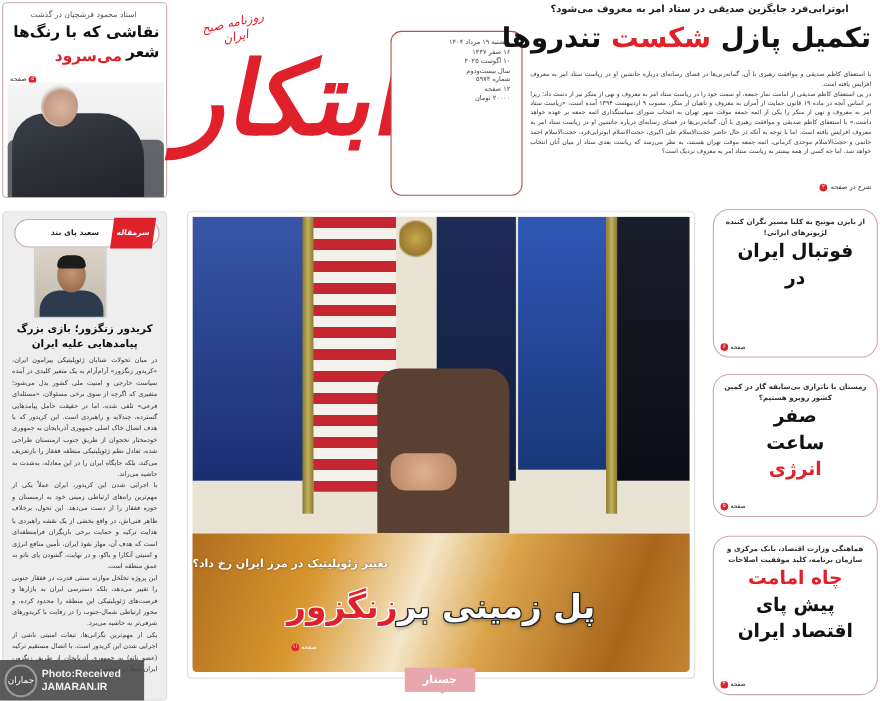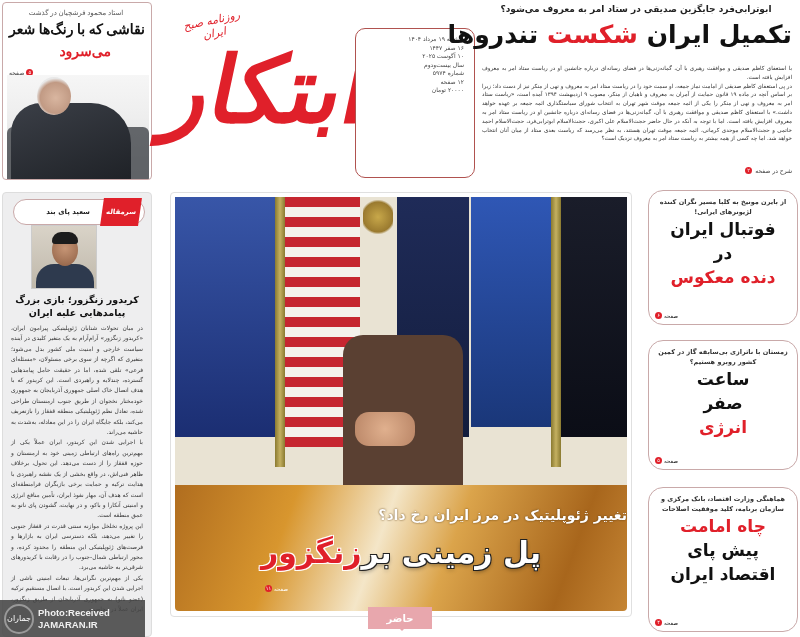--- a/index.html
+++ b/index.html
@@ -4,21 +4,21 @@
 <style>
   * { box-sizing: border-box; margin: 0; padding: 0; }
   html, body { width: 800px; height: 637px; overflow: hidden; background: #ffffff; }
   body { position: relative; font-family: "DejaVu Sans", sans-serif; direction: rtl; color: #111; }
 
   .abs { position: absolute; }
 
   
   .feature-left {
     left: 2px; top: 2px; width: 150px; height: 178px;
-    border: 1px solid #c9a9a9; border-radius: 4px; background: #fff; overflow: hidden; font-family: Liberation Serif, serif;
+    border: 1px solid #c9a9a9; border-radius: 4px; background: #fff; overflow: hidden;
   }
   .feature-left .kicker { position:absolute; top:6px; right:8px; left:6px; font-size:7px; color:#555; text-align:center; }
   .feature-left .title { position:absolute; top:18px; right:6px; left:4px; font-size:14px; font-weight:bold; text-align:right; line-height:18px; }
   .feature-left .title-red { position:absolute; top:40px; right:40px; font-size:14px; font-weight:bold; color:#e0202a; }
   .feature-left .page-ref { position:absolute; top:66px; left:6px; font-size:6px; color:#333; display:flex; align-items:center; gap:2px; }
   .photo-oldman {
     position:absolute; left:4px; top:72px; width:142px; height:104px;
     background: linear-gradient(180deg, #f6f6f6 0%, #eeeeee 40%, #dcdcdc 100%);
   }
   .photo-oldman .head { position:absolute; left:30px; top:2px; width:34px; height:38px; border-radius:50%; background: radial-gradient(circle at 55% 55%, #d9b6a0 0%, #c19a84 55%, #e8e8e8 70%); }
@@ -58,21 +58,21 @@
   .ed-tag { position:absolute; right:4px; top:-2px; width:38px; height:28px; background:#e0202a; color:#fff; font-size:7px; font-weight:bold; display:flex; align-items:center; justify-content:center; transform: skewX(-8deg); }
   .ed-author { position:absolute; top:8px; right:54px; font-size:7px; font-weight:bold; color:#222; }
   .ed-photo { position:absolute; top:32px; left:28px; width:66px; height:64px; background: linear-gradient(180deg, #d9d3c8, #bfb8aa); border:1px solid #ccc; overflow:hidden; }
   .ed-photo .face { position:absolute; left:20px; top:8px; width:26px; height:32px; border-radius:50%; background: radial-gradient(circle at 50% 45%, #c69575, #8d5e43); }
   .ed-photo .hair { position:absolute; left:20px; top:6px; width:26px; height:12px; border-radius:12px 12px 4px 4px; background:#1c1c1c; }
   .ed-photo .suit { position:absolute; left:4px; top:38px; width:58px; height:30px; border-radius:18px 18px 0 0; background:#2e3a4e; }
   .ed-title { position:absolute; top:100px; right:6px; left:6px; font-size:9.5px; font-weight:bold; text-align:center; line-height:13px; }
   .ed-body { position:absolute; top:130px; right:8px; left:8px; font-size:5.9px; line-height:10.4px; color:#333; text-align:justify; }
 
   
-  .credit { left: 0; top: 600px; width: 145px; height: 37px; background: rgba(70,70,70,0.88); display:flex; align-items:center; direction:ltr; }
+  .credit { left: 0; top: 600px; width: 131px; height: 37px; background: rgba(70,70,70,0.88); display:flex; align-items:center; direction:ltr; }
   .credit .logo-c { width:30px; height:30px; border-radius:50%; background:#555; border:2px solid #999; margin:0 4px 0 4px; color:#fff; font-size:8px; display:flex; align-items:center; justify-content:center; }
   .credit .txt { color:#f0f0f0; font-family:"Liberation Sans", sans-serif; font-size:9.5px; line-height:12px; font-weight:bold; }
 
   
   .mainstory {
     left: 170px; top: 192px; width: 462px; height: 425px;
     border:1px solid #e0e0e0; border-radius: 4px; background:#fff; padding:4px;
   }
   .mainphoto { position:absolute; left:4px; top:4px; width:452px; height:288px; overflow:hidden; background:#e9e3d3; }
   .flag { position:absolute; top:0; }
@@ -81,21 +81,21 @@
   .flag.pres { left:222px; width:72px; height:240px; background: linear-gradient(180deg, #1f2b58, #131d3d); }
   .flag.af { left:296px; width:80px; height:230px; background: linear-gradient(180deg, #2f57b5, #1a3779); }
   .flag.space { left:386px; width:66px; height:240px; background: linear-gradient(180deg, #1a1d2a, #0b0d16); }
   .eagle { position:absolute; left:188px; top:0; width:30px; height:40px; background: radial-gradient(circle, #c8a84a 0%, #9a7a2f 60%, transparent 70%); }
   .gold-drape { position:absolute; top:0; height:270px; width:10px; background: linear-gradient(90deg,#8a7a30,#c4b060,#8a7a30); }
   .person { position:absolute; }
   .hands { position:absolute; left:180px; top:215px; width:60px; height:34px; border-radius: 14px; background: radial-gradient(circle, #e0b08e, #b98566); }
   .chair { position:absolute; left:168px; top:138px; width:120px; height:150px; border-radius: 20px 20px 0 0; background:#5a4032; z-index:0; }
 
   .tablearea { position:absolute; left:4px; top:292px; width:452px; height:126px; background: linear-gradient(110deg, #b06d1f 0%, #d8962e 25%, #f4e6c8 45%, #dba44b 60%, #a8661c 85%, #c58534 100%); border-radius: 0 0 4px 4px; }
-  .main-kicker { position:absolute; top:22px; left:0; right:0; text-align:right; font-size:14px; font-weight:bold; color:#fff; text-shadow:0 0 2px #5a3a10; }
+  .main-kicker { position:absolute; top:22px; left:0; right:0; text-align:left; font-size:10px; font-weight:bold; color:#fff; text-shadow:0 0 2px #5a3a10; }
   .main-headline { position:absolute; top:50px; left:0; right:0; text-align:center; font-size:30px; font-weight:bold; color:#fff; text-shadow: -1px -1px 0 #222, 1px -1px 0 #222, -1px 1px 0 #222, 1px 1px 0 #222, 0 2px 4px rgba(0,0,0,.4); letter-spacing:-1px; }
   .main-headline .red { color:#e0202a; text-shadow: -1px -1px 0 #fff, 1px -1px 0 #fff, -1px 1px 0 #fff, 1px 1px 0 #fff; }
   .main-page { position:absolute; top:100px; left:90px; font-size:5.5px; color:#fff; display:flex; align-items:center; gap:2px; }
 
   .section-tab { left: 368px; top: 607px; width: 64px; height: 22px; background:#e8a7ad; color:#fff; font-size:10px; font-weight:bold; display:flex; align-items:center; justify-content:center; }
   .section-tab::after { content:""; position:absolute; bottom:-6px; left:30px; border:4px solid transparent; border-top:4px solid #e8a7ad; }
 
   
   .rbox {
     left: 648px; width: 150px; border:1px solid #c9a9a9; border-radius: 15px; background:#fff;
@@ -139,21 +139,21 @@
       <li>شماره ۵۹۷۴</li>
       <li>۱۲ صفحه</li>
       <li>۲۰۰۰۰ تومان</li>
     </ul>
   </div>
 </div>
 
 <div class="abs topstory">
   <div class="kicker">ابوترابی‌فرد جایگزین صدیقی در ستاد امر به معروف می‌شود؟</div>
   <div class="headline">
-    <span>تکمیل ایران</span>
+    <span>تکمیل پازل</span>
     <span class="red">شکست</span>
     <span>تندروها</span>
   </div>
   <div class="body">
     <p>با استعفای کاظم صدیقی و موافقت رهبری با آن، گمانه‌زنی‌ها در فضای رسانه‌ای درباره جانشین او در ریاست ستاد امر به معروف افزایش یافته است.</p>
     <p>در پی استعفای کاظم صدیقی از امامت نماز جمعه، او سمت خود را در ریاست ستاد امر به معروف و نهی از منکر نیز از دست داد؛ زیرا بر اساس آنچه در ماده ۱۹ قانون حمایت از آمران به معروف و ناهیان از منکر، مصوب ۹ اردیبهشت ۱۳۹۴ آمده است، «ریاست ستاد امر به معروف و نهی از منکر را یکی از ائمه جمعه موقت شهر تهران به انتخاب شورای سیاستگذاری ائمه جمعه بر عهده خواهد داشت.» با استعفای کاظم صدیقی و موافقت رهبری با آن، گمانه‌زنی‌ها در فضای رسانه‌ای درباره جانشین او در ریاست ستاد امر به معروف افزایش یافته است. اما با توجه به آنکه در حال حاضر حجت‌الاسلام علی اکبری، حجت‌الاسلام ابوترابی‌فرد، حجت‌الاسلام احمد خاتمی و حجت‌الاسلام موحدی کرمانی، ائمه جمعه موقت تهران هستند، به نظر می‌رسد که ریاست بعدی ستاد از میان آنان انتخاب خواهد شد. اما چه کسی از همه بیشتر به ریاست ستاد امر به معروف نزدیک است؟</p>
   </div>
   <div class="page-ref">
     <span>شرح در صفحه</span>
     <span class="dot">۲</span>
@@ -219,37 +219,36 @@
     <div class="main-headline">
       <span>پل زمینی بر</span><span class="red">زنگزور</span>
     </div>
     <div class="main-page">
       <span>صفحه</span>
       <span class="dot">۱۱</span>
     </div>
   </div>
 </div>
 
-<div class="abs section-tab">حاضر</div>
+<div class="abs section-tab">جستار</div>
 
 <div class="abs rbox rb1">
   <div class="kicker">از بایرن مونیخ به کلبا مسیر نگران کننده لژیونرهای ایرانی!</div>
   <div class="hl">فوتبال ایران</div>
   <div class="hl">در</div>
-  <div class="hl red">دنده معکوس</div>
   <div class="page-ref">
     <span class="dot">۶</span>
     <span>صفحه</span>
   </div>
 </div>
 
 <div class="abs rbox rb2">
   <div class="kicker">زمستان با ناترازی بی‌سابقه گاز در کمین کشور روبرو هستیم؟</div>
+  <div class="hl">صفر</div>
   <div class="hl">ساعت</div>
-  <div class="hl">صفر</div>
   <div class="hl red">انرژی</div>
   <div class="page-ref">
     <span class="dot">۵</span>
     <span>صفحه</span>
   </div>
 </div>
 
 <div class="abs rbox rb3">
   <div class="kicker">هماهنگی وزارت اقتصاد، بانک مرکزی و سازمان برنامه، کلید موفقیت اصلاحات</div>
   <div class="hl red">چاه امامت</div>

